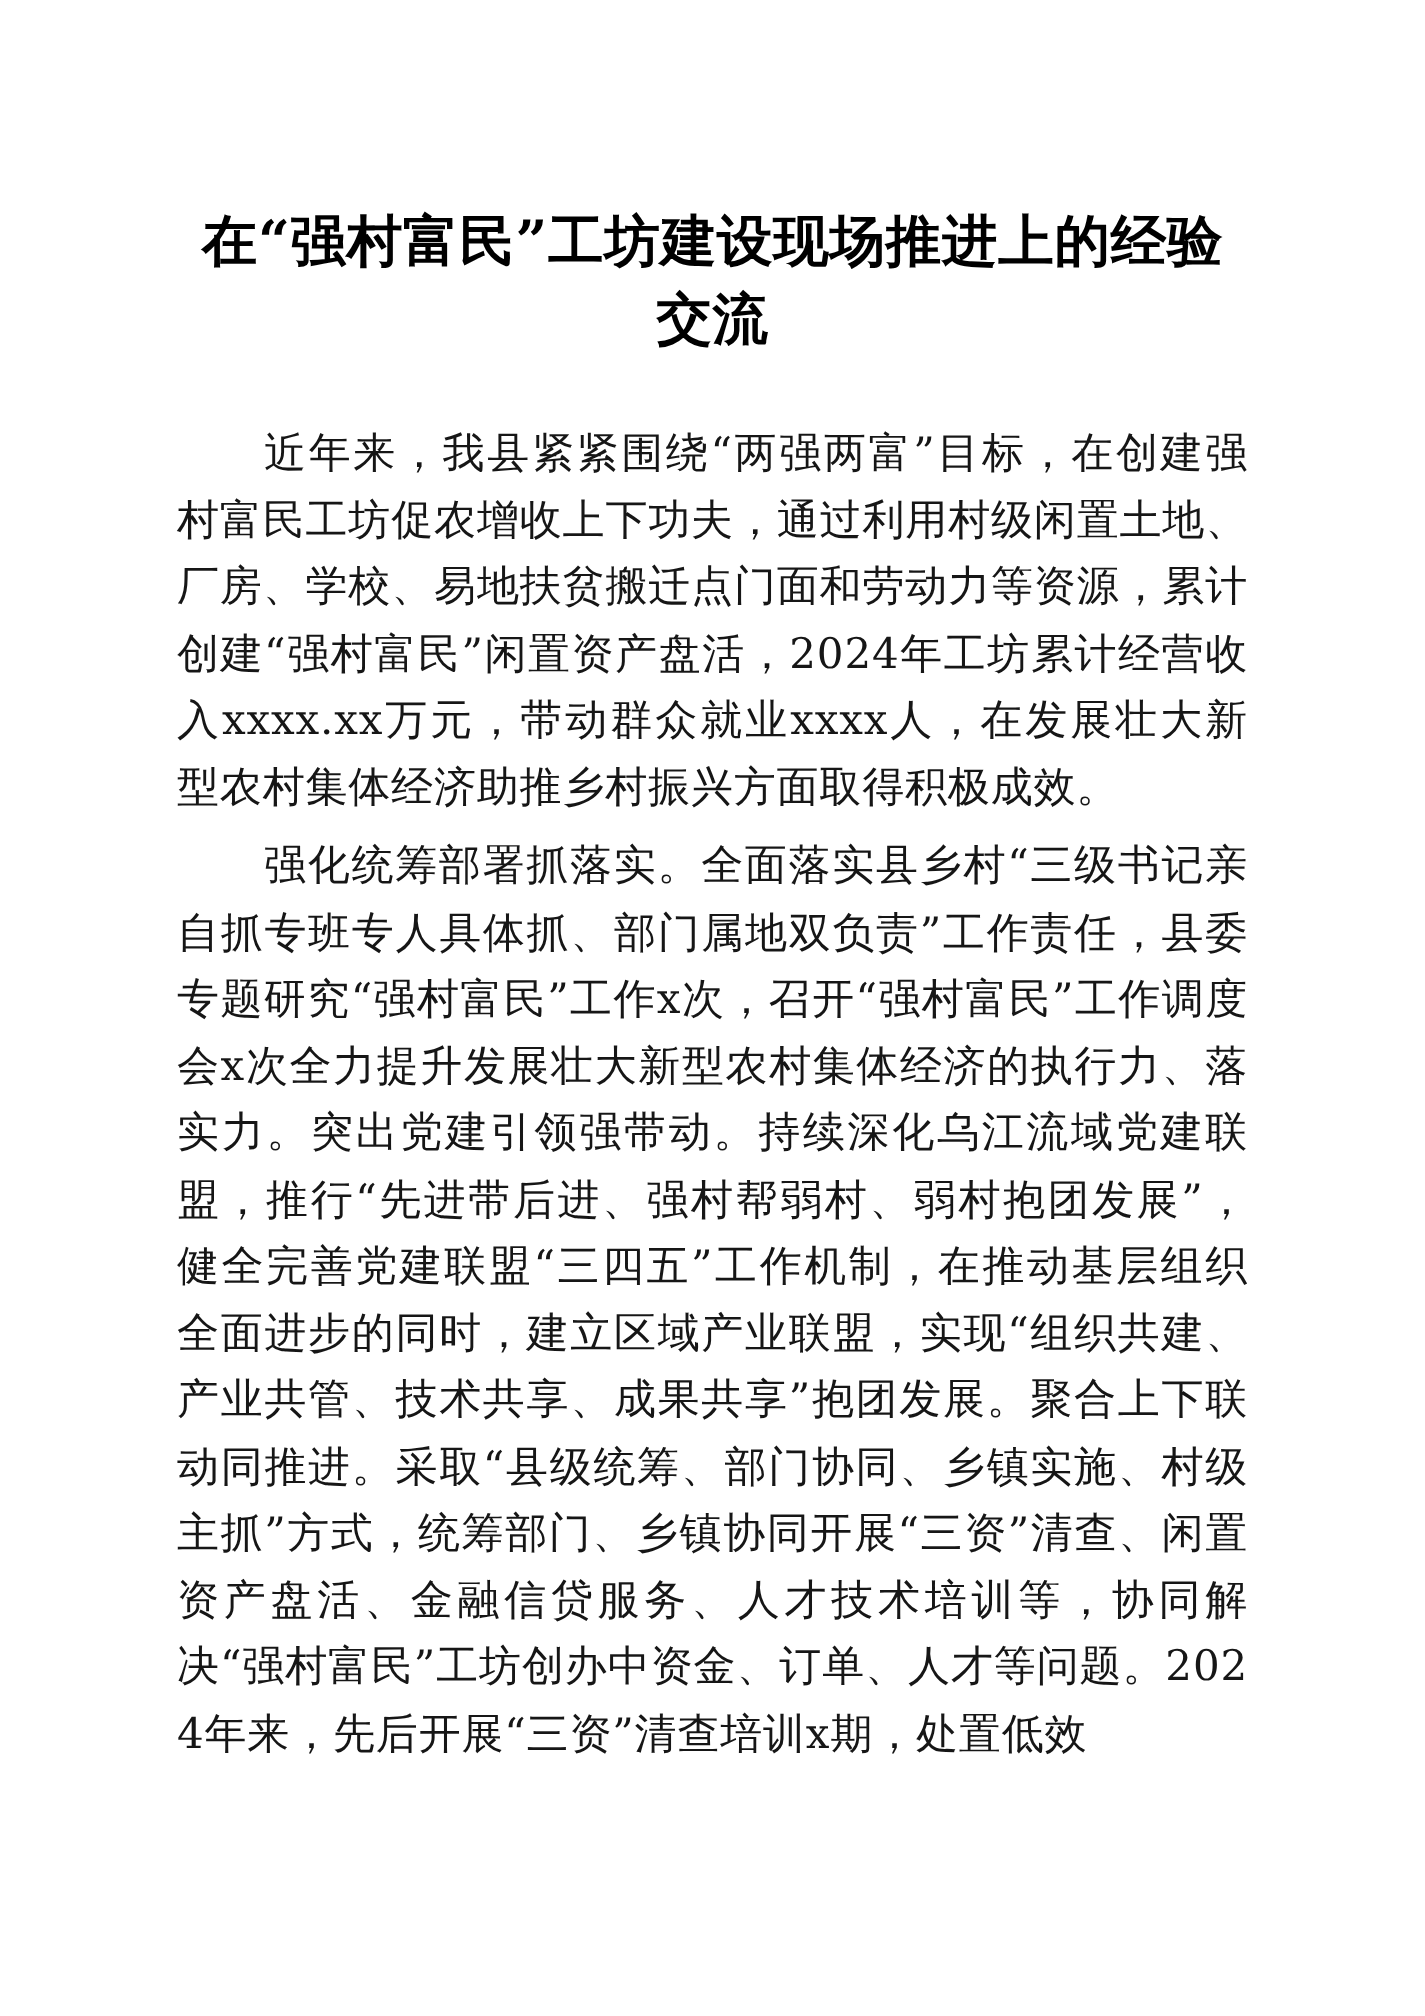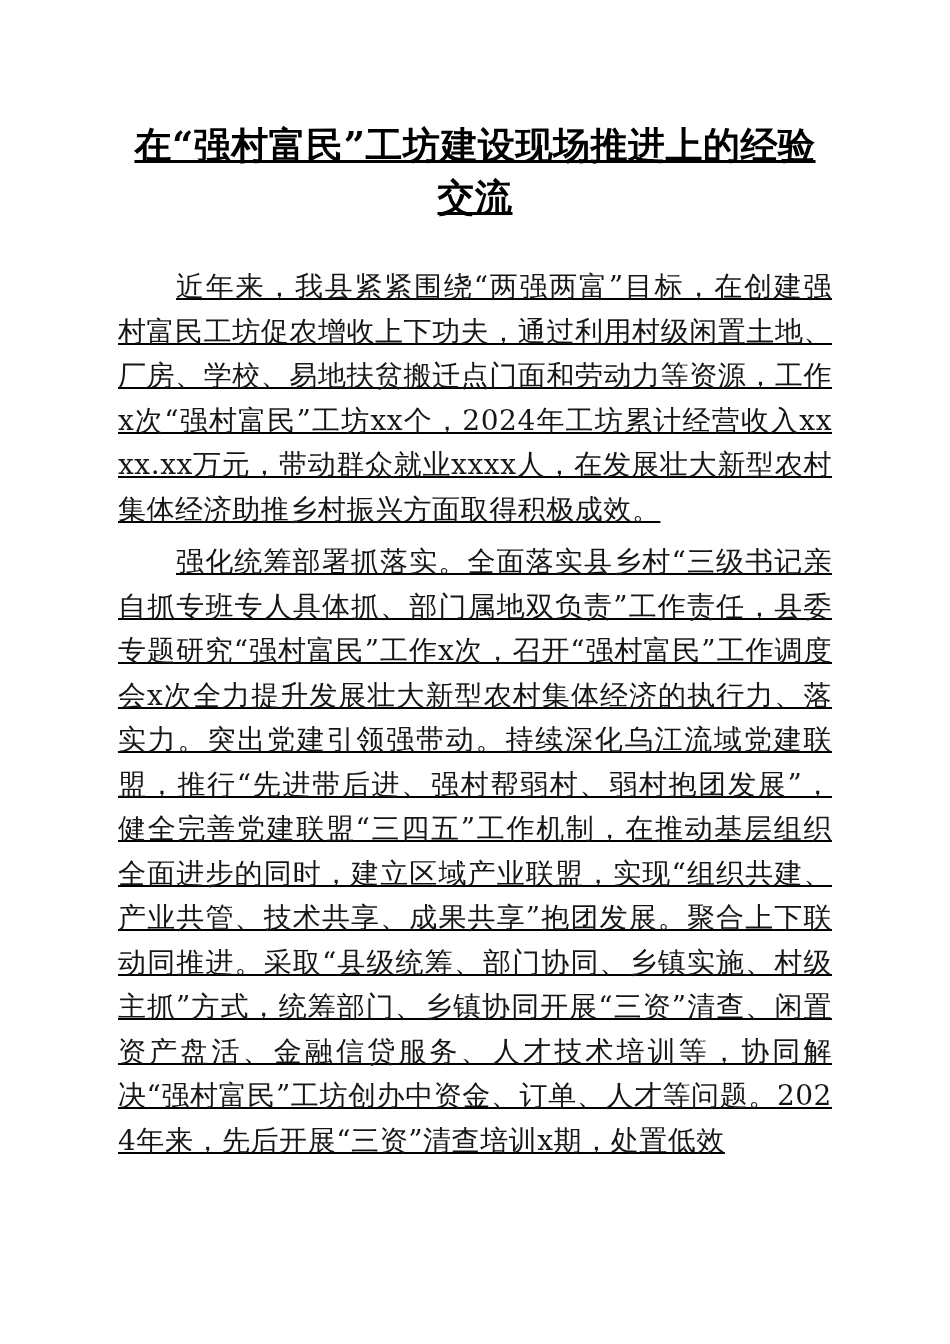--- a/index.html
+++ b/index.html
@@ -14,23 +14,22 @@
     height: 1344px;
     background: var(--page-bg, #ffffff);
     overflow: hidden;
     box-sizing: border-box;
     font-family: "DejaVu Serif", "Liberation Serif", serif;
   }
 
   .content {
     position: absolute;
     left: 118px;
-    top: 119px;
+    top: 134px;
     width: 714px;
-    text-decoration: underline;
   }
 
   
   .doc-title {
     font-family: "DejaVu Serif", "Liberation Serif", serif;
     font-weight: bold;
     font-size: 37px;
     line-height: 52px;
     text-align: center;
     color: #000000;
@@ -75,21 +74,21 @@
 </head>
 <body>
 
 <div class="page" style="--page-bg: #ffffff; background: rgb(255, 255, 255);">
   <div class="content">
 
     <h1 class="doc-title">在“强村富民”工坊建设现场推进上的经验交流</h1>
 
     <div class="gap-title-body"></div>
 
-    <p class="body-para">近年来，我县紧紧围绕“两强两富”目标，在创建强村富民工坊促农增收上下功夫，通过利用村级闲置土地、厂房、学校、易地扶贫搬迁点门面和劳动力等资源，工作x次“强村富民”工坊xx个，2024年工坊累计经营收入xxxx.xx万元，带动群众就业xxxx人，在发展壮大新型农村集体经济助推乡村振兴方面取得积极成效。</p>
+    <p class="body-para">近年来，我县紧紧围绕“两强两富”目标，在创建强村富民工坊促农增收上下功夫，通过利用村级闲置土地、厂房、学校、易地扶贫搬迁点门面和劳动力等资源，累计创建“强村富民”闲置资产盘活，2024年工坊累计经营收入xxxx.xx万元，带动群众就业xxxx人，在发展壮大新型农村集体经济助推乡村振兴方面取得积极成效。</p>
 
     <div class="gap-before-heading"></div>
 
 
     <div class="gap-after-heading"></div>
 
     <p class="body-para">强化统筹部署抓落实。全面落实县乡村“三级书记亲自抓专班专人具体抓、部门属地双负责”工作责任，县委专题研究“强村富民”工作x次，召开“强村富民”工作调度会x次全力提升发展壮大新型农村集体经济的执行力、落实力。突出党建引领强带动。持续深化乌江流域党建联盟，推行“先进带后进、强村帮弱村、弱村抱团发展”，健全完善党建联盟“三四五”工作机制，在推动基层组织全面进步的同时，建立区域产业联盟，实现“组织共建、产业共管、技术共享、成果共享”抱团发展。聚合上下联动同推进。采取“县级统筹、部门协同、乡镇实施、村级主抓”方式，统筹部门、乡镇协同开展“三资”清查、闲置资产盘活、金融信贷服务、人才技术培训等，协同解决“强村富民”工坊创办中资金、订单、人才等问题。2024年来，先后开展“三资”清查培训x期，处置低效</p>
 
   </div>
 </div>

